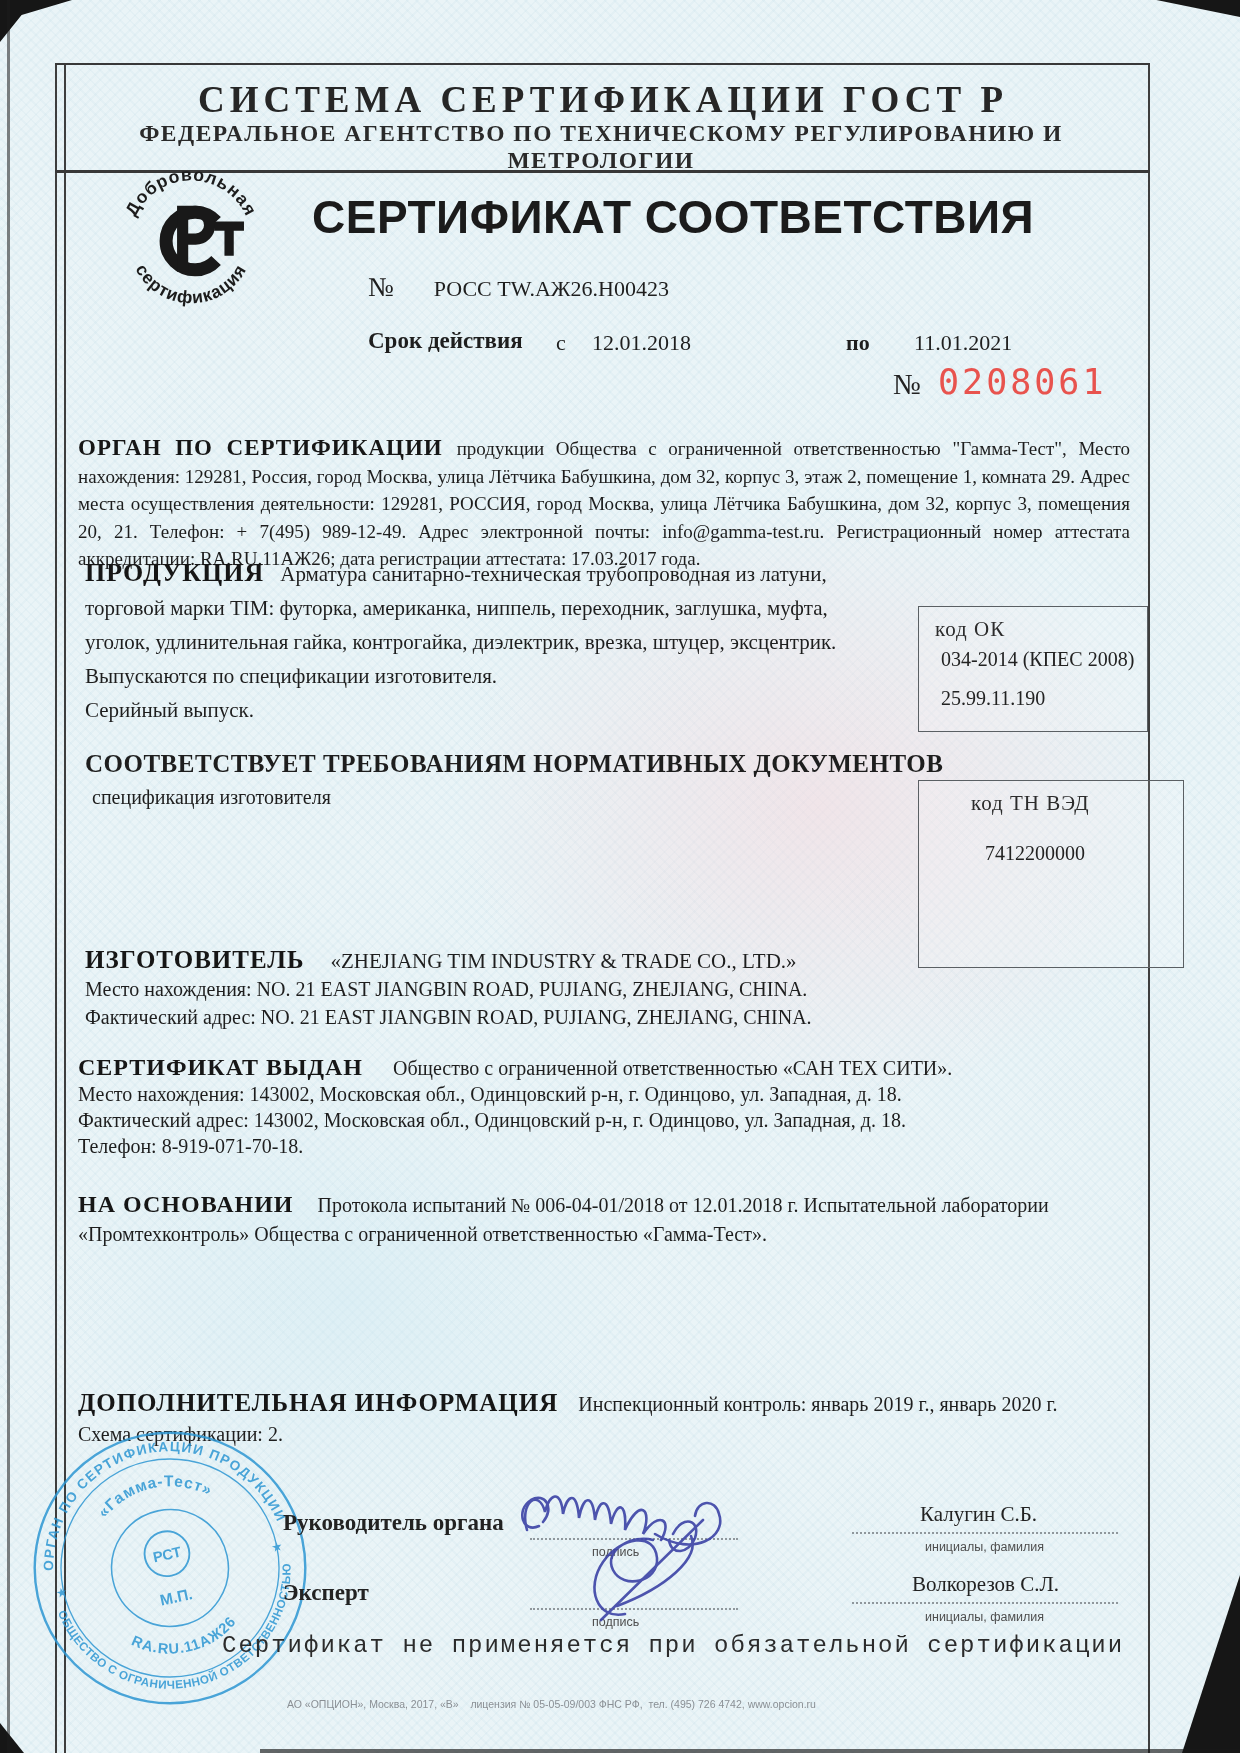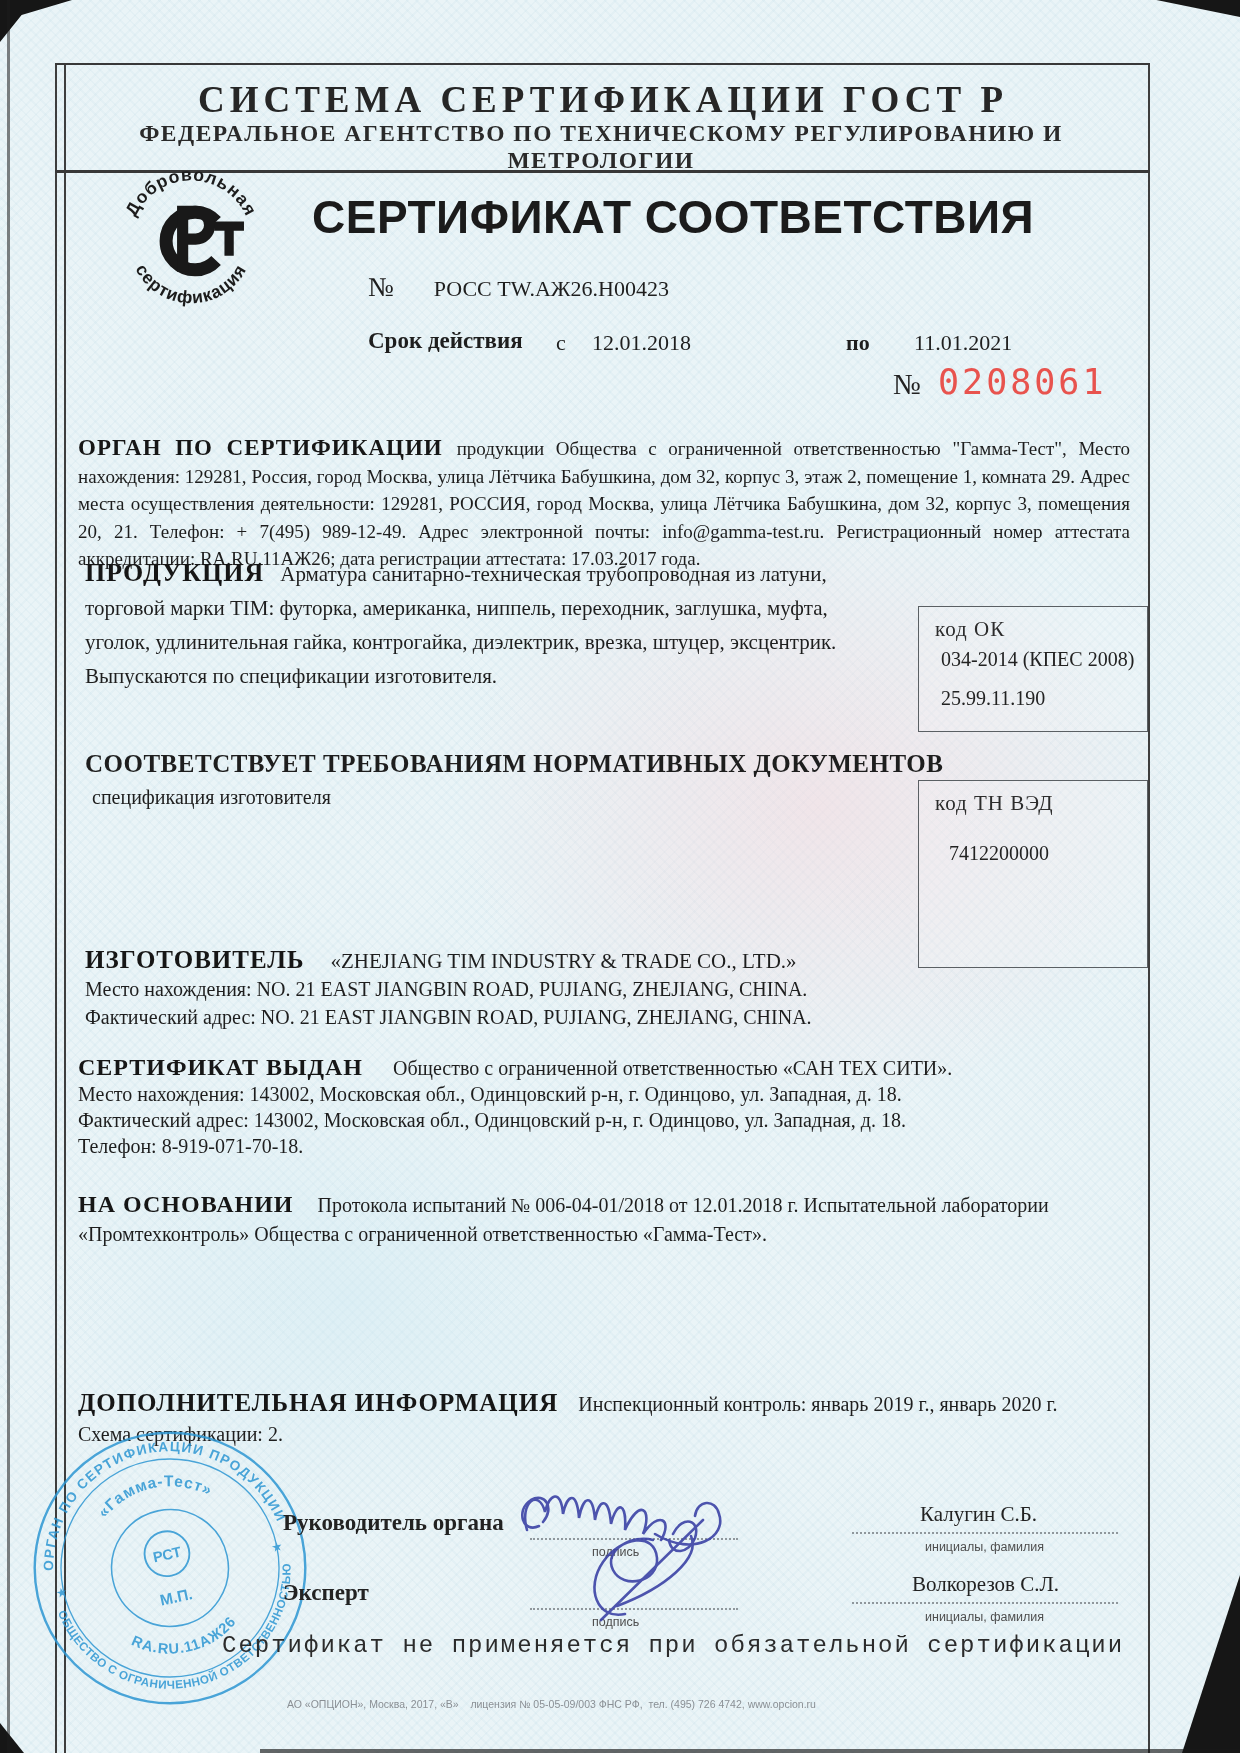--- a/index.html
+++ b/index.html
@@ -47,21 +47,21 @@
   .par-organ .sec-h{font-size:23px;margin-right:14px;}
   .par-prod{position:absolute;left:85px;top:556px;width:792px;font-size:21px;line-height:34px;}
   .par-prod .sec-h{font-size:26px;margin-right:16px;}
   .codebox{position:absolute;left:918px;width:228px;border:1.5px solid #5a5f63;
     background:rgba(255,255,255,0.12);}
   .codebox .cb-label{font-size:21px;letter-spacing:1px;color:#2c2c2c;padding:10px 0 0 16px;}
   .codebox .cb-val{font-size:20px;color:#222;padding-left:22px;}
   .box-ok{top:606px;height:124px;}
   .box-ok .v1{padding-top:6px;}
   .box-ok .v2{padding-top:16px;}
-  .box-tnved{top:780px;height:186px;}
+  .box-tnved{top:780px;height:186px;padding-left:36px;}
   .box-tnved .cb-val{padding-top:26px;padding-left:30px;}
   .h-compl{position:absolute;left:85px;top:750px;font-size:25px;font-weight:bold;letter-spacing:0.5px;}
   .t-compl{position:absolute;left:92px;top:786px;font-size:20px;}
   .par-manuf{position:absolute;left:85px;top:946px;width:1010px;font-size:20px;line-height:28px;}
   .par-manuf .sec-h{font-size:25px;margin-right:26px;}
   .par-manuf .mname{font-size:21px;}
   .par-issued{position:absolute;left:78px;top:1054px;width:1055px;font-size:20px;line-height:26px;}
   .par-issued .sec-h{font-size:24px;margin-right:30px;}
   .par-basis{position:absolute;left:78px;top:1170px;width:1055px;font-size:20px;line-height:29px;}
   .par-basis .sec-h{font-size:24px;margin-right:24px;}
@@ -133,20 +133,21 @@
   </div>
 
   <div class="blank-no">№</div>
   <div class="red-digits">0208061</div>
 
   <p class="par-organ"><span class="sec-h">ОРГАН ПО СЕРТИФИКАЦИИ</span><span>продукции Общества с ограниченной ответственностью "Гамма-Тест", Место нахождения: 129281, Россия, город Москва, улица Лётчика Бабушкина, дом 32, корпус 3, этаж 2, помещение 1, комната 29. Адрес места осуществления деятельности: 129281, РОССИЯ, город Москва, улица Лётчика Бабушкина, дом 32, корпус 3, помещения 20, 21. Телефон: + 7(495) 989-12-49. Адрес электронной почты: info@gamma-test.ru. Регистрационный номер аттестата аккредитации: RA.RU.11АЖ26; дата регистрации аттестата: 17.03.2017 года.</span></p>
 
   <div class="par-prod">
     <span class="sec-h">ПРОДУКЦИЯ</span><span>Арматура санитарно-техническая трубопроводная из латуни, торговой марки TIM: футорка, американка, ниппель, переходник, заглушка, муфта, уголок, удлинительная гайка, контрогайка, диэлектрик, врезка, штуцер, эксцентрик.</span>
     <div>Выпускаются по спецификации изготовителя.</div>
+    <div>Серийный выпуск.</div>
   </div>
 
   <div class="codebox box-ok">
     <div class="cb-label">код ОК</div>
     <div class="cb-val v1">034-2014 (КПЕС 2008)</div>
     <div class="cb-val v2">25.99.11.190</div>
   </div>
 
   <div class="h-compl">СООТВЕТСТВУЕТ ТРЕБОВАНИЯМ НОРМАТИВНЫХ ДОКУМЕНТОВ</div>
   <div class="t-compl">спецификация изготовителя</div>

